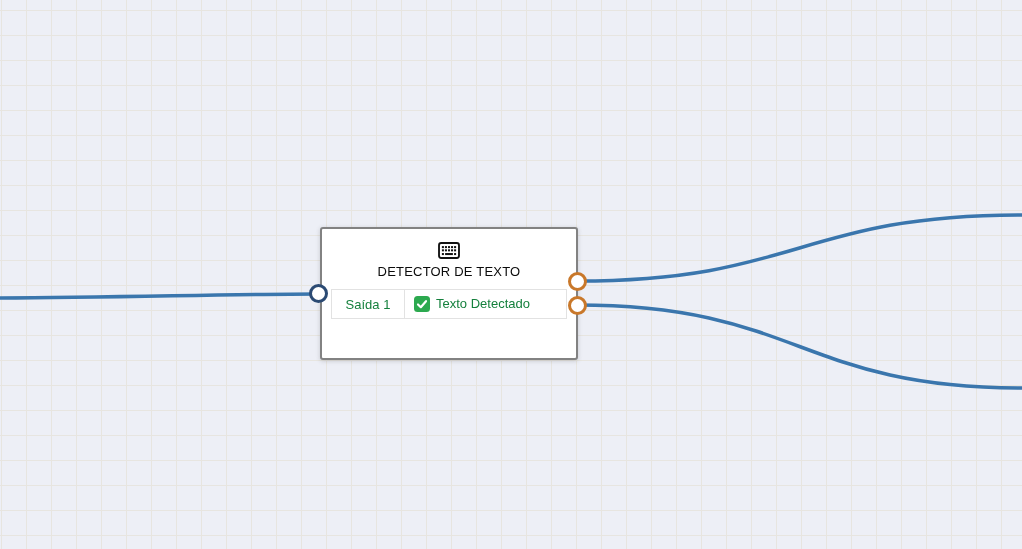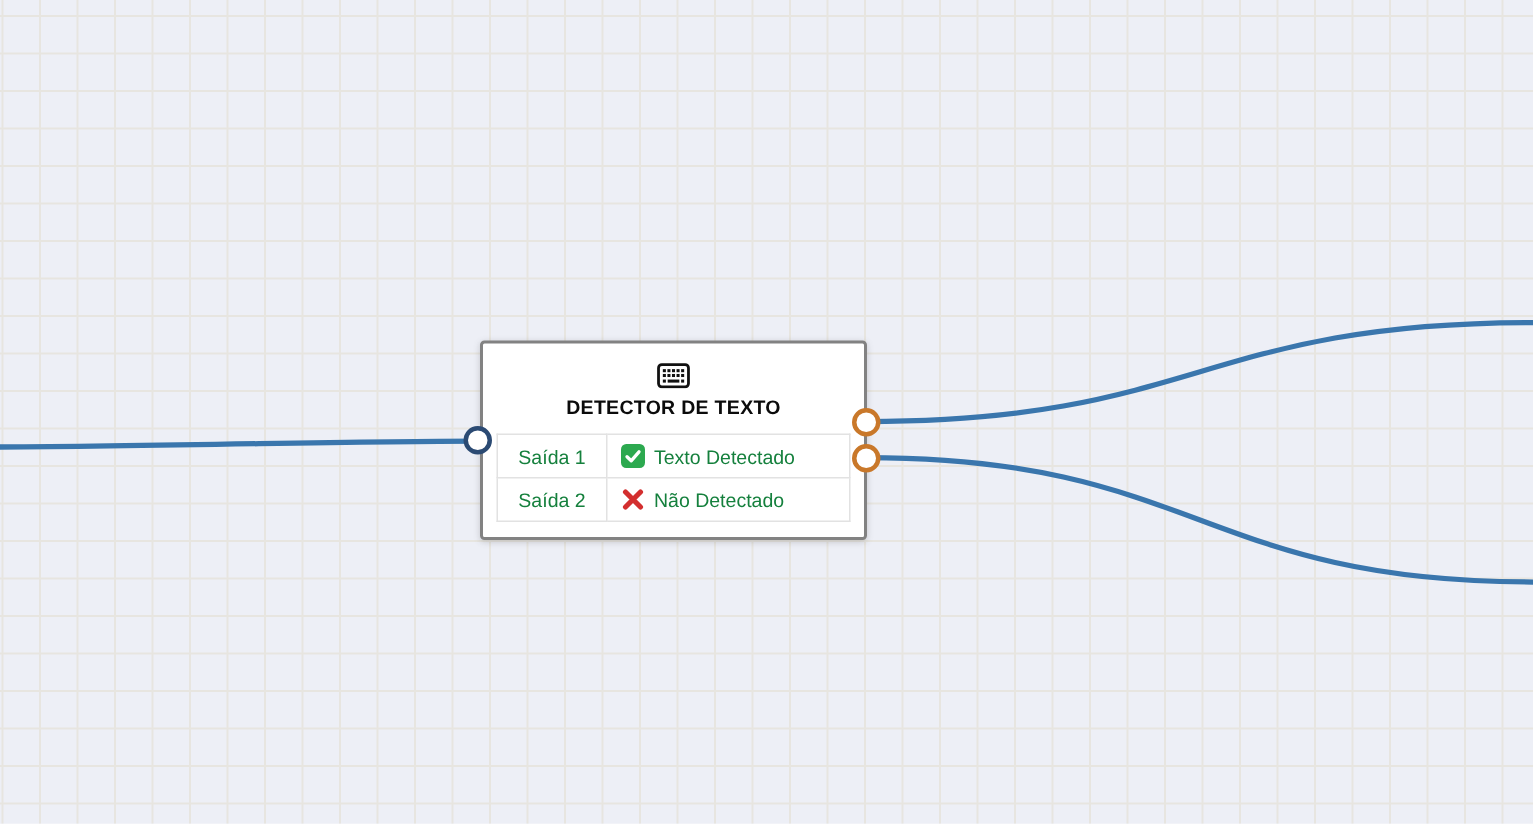--- a/index.html
+++ b/index.html
@@ -29,35 +29,35 @@
     border: 2px solid #828282; border-radius: 3px;
     box-shadow: 0 1px 4px rgba(80,80,80,0.25);
     z-index: 2;
   }
   .node-header {
     display: flex; flex-direction: column; align-items: center;
     padding-top: 13px;
   }
   .node-icon { height: 17px; margin-bottom: 4px; line-height: 0; }
   .node-title {
-    font-size: 13px; font-weight: bold; color: #0b0b0b;
+    font-size: 13px; font-weight: normal; color: #0b0b0b;
     letter-spacing: 0.2px; line-height: 18px; text-align: center;
   }
   table.node-table {
     border-collapse: collapse; margin: 8px auto 0 auto;
     width: 235px; table-layout: fixed;
   }
   table.node-table td {
     border: 1px solid #e2e2e2; height: 28px;
     font-size: 13px; color: #15803d; padding: 0;
   }
   td.port-label { width: 72px; text-align: center; }
   td.port-status { width: 161px; }
   .status-inner {
-    display: flex; align-items: center; gap: 6px; padding-left: 9px;
+    display: flex; align-items: flex-start; gap: 6px; padding-left: 9px;
   }
   .status-inner svg { flex: 0 0 auto; }
   .handle {
     position: absolute; box-sizing: border-box;
     width: 19px; height: 19px; border-radius: 50%;
     background: #ffffff; z-index: 3;
   }
   .handle.input  { left: 309px; top: 284px; border: 3px solid #2b4a73; }
   .handle.out1   { left: 568px; top: 272px; border: 3px solid #c9782a; }
   .handle.out2   { left: 568px; top: 296px; border: 3px solid #c9782a; }
@@ -103,31 +103,20 @@
           <td class="port-status">
             <span class="status-inner">
               <svg width="16" height="16" viewBox="0 0 16 16">
                 <rect width="16" height="16" rx="3.5" fill="#2ca94f"></rect>
                 <path d="M4 8.5 L6.8 11.2 L12 5.2" fill="none" stroke="#ffffff" stroke-width="2.2" stroke-linecap="round" stroke-linejoin="round"></path>
               </svg>
               <span>Texto Detectado</span>
             </span>
           </td>
         </tr>
-        <tr>
-          <td class="port-label">Saída 2</td>
-          <td class="port-status">
-            <span class="status-inner">
-              <svg width="16" height="16" viewBox="0 0 16 16">
-                <path d="M3 3 L13 13 M13 3 L3 13" stroke="#d32f2f" stroke-width="3.4" stroke-linecap="round"></path>
-              </svg>
-              <span>Não Detectado</span>
-            </span>
-          </td>
-        </tr>
       </tbody>
     </table>
   </div>
 
   <div class="handle input"></div>
   <div class="handle out1"></div>
   <div class="handle out2"></div>
 
 </div>
 

